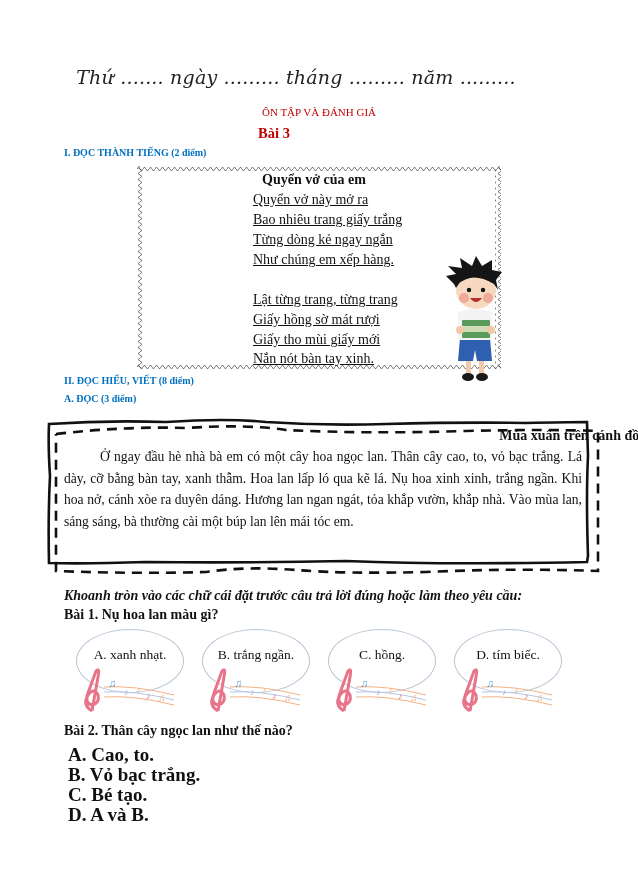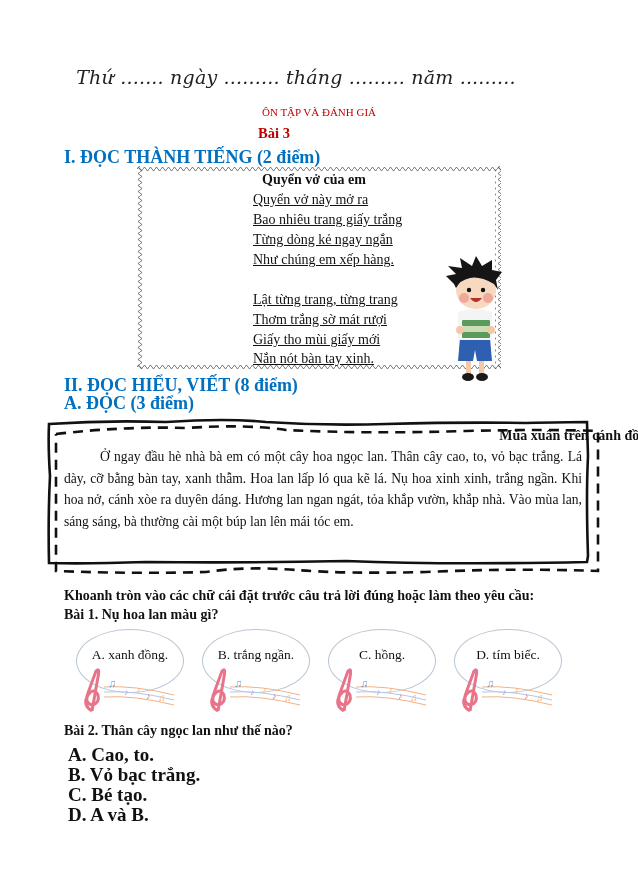--- a/index.html
+++ b/index.html
@@ -5,30 +5,30 @@
     html, body { margin: 0; padding: 0; background: #ffffff; }
     body { width: 638px; height: 886px; position: relative; overflow: hidden;
            font-family: "Liberation Serif", "DejaVu Serif", serif; color: #111; }
     .abs { position: absolute; }
     .date-line { left: 0; width: 592px; top: 66px; text-align: center;
                  font-family: "DejaVu Serif", serif; font-style: italic; font-size: 19px; color: #222; letter-spacing: 0.2px; }
     .main-title { left: 0; width: 638px; top: 106px; text-align: center; font-weight: normal;
                   font-size: 11px; color: #C00000; }
     .sub-title { left: 0; width: 548px; top: 125px; text-align: center; font-weight: bold;
                  font-size: 14.5px; color: #C00000; }
-    .sec-heading { font-weight: bold; font-size: 18px; color: #0070C0; }
+    .sec-heading { font-weight: bold; font-size: 10px; color: #0070C0; }
     .poem-box { left: 137px; top: 166px; width: 364px; height: 203px; }
     .poem-title { left: 262px; top: 172px; font-weight: bold; font-size: 14px; }
     .poem-line { left: 253px; font-size: 14px; text-decoration: underline; }
     .boy { left: 440px; top: 246px; width: 70px; height: 140px; }
     .story-box { left: 46px; top: 416px; width: 556px; height: 160px; }
     .story-title { left: 16px; width: 638px; top: 428px; text-align: right; font-weight: bold; font-size: 14px; }
     .story-text { left: 64px; top: 446px; width: 518px; font-size: 13.6px; line-height: 21.6px;
                   text-align: justify; text-indent: 36px; }
-    .instruction { left: 64px; top: 588px; font-weight: bold; font-size: 14px; }
+    .instruction { left: 64px; top: 588px; font-weight: bold; font-style: italic; font-size: 14px; }
     .q-heading { font-weight: bold; font-size: 14px; }
     .option-bubble { width: 112px; height: 88px; }
     .option-bubble .ellipse { position: absolute; left: 2px; top: 2px; width: 106px; height: 62px;
                    border: 1px solid #b9c6d6; border-radius: 50%; background: #fff; }
     .option-bubble .label { position: absolute; left: 0; width: 112px; top: 20px; text-align: center; font-size: 13.5px; }
     .option-bubble svg { position: absolute; left: 0; top: 38px; }
     .answer-line { left: 68px; font-size: 19px; font-weight: bold; }
   </style>
 </head>
 <body>
@@ -53,21 +53,21 @@
   <rect x="0" y="0" width="6" height="203" fill="url(#wavV)"></rect>
   <rect x="358" y="0" width="6" height="203" fill="url(#wavV)"></rect>
 </svg>
 
 <div class="abs poem-title">Quyển vở của em</div>
 <div class="abs poem-line" style="top:192px;">Quyển vở này mở ra</div>
 <div class="abs poem-line" style="top:212px;">Bao nhiêu trang giấy trắng</div>
 <div class="abs poem-line" style="top:232px;">Từng dòng kẻ ngay ngắn</div>
 <div class="abs poem-line" style="top:252px;">Như chúng em xếp hàng.</div>
 <div class="abs poem-line" style="top:292px;">Lật từng trang, từng trang</div>
-<div class="abs poem-line" style="top:312px;">Thơm trắng sờ mát rượi</div>
+<div class="abs poem-line" style="top:312px;">Giấy hồng sờ mát rượi</div>
 <div class="abs poem-line" style="top:332px;">Giấy tho mùi giấy mới</div>
 <div class="abs poem-line" style="top:351px;">Nắn nót bàn tay xinh.</div>
 
 <svg class="abs boy" viewBox="0 0 70 140" width="70" height="140">
 
   <rect x="26" y="112" width="5" height="16" fill="#f2c9a8"></rect>
   <rect x="39" y="112" width="5" height="16" fill="#f2c9a8"></rect>
   <ellipse cx="28" cy="131" rx="6" ry="4" fill="#1a1a1a"></ellipse>
   <ellipse cx="42" cy="131" rx="6" ry="4" fill="#1a1a1a"></ellipse>
 
@@ -102,21 +102,21 @@
 
 <div class="abs story-title">Mùa xuân trên cánh đồng</div>
 <div class="abs story-text">Ở ngay đầu hè nhà bà em có một cây hoa ngọc lan. Thân cây cao, to, vỏ bạc trắng. Lá dày, cỡ bằng bàn tay, xanh thẫm. Hoa lan lấp ló qua kẽ lá. Nụ hoa xinh xinh, trắng ngần. Khi hoa nở, cánh xòe ra duyên dáng. Hương lan ngan ngát, tỏa khắp vườn, khắp nhà. Vào mùa lan, sáng sáng, bà thường cài một búp lan lên mái tóc em.</div>
 
 <div class="abs instruction">Khoanh tròn vào các chữ cái đặt trước câu trả lời đúng hoặc làm theo yêu cầu:</div>
 
 <div class="abs q-heading" style="left:64px; top:607px;">Bài 1. Nụ hoa lan màu gì?</div>
 
 <div class="abs option-bubble" style="left:74px; top:627px;">
   <div class="ellipse"></div>
-  <div class="label">A. xanh đồng.</div>
+  <div class="label">A. xanh nhạt.</div>
   <svg width="112" height="50" viewBox="0 0 112 50">
     <path d="M18 46 Q8 40 14 30 Q20 22 24 30 Q26 38 18 40 Q10 38 14 28 L22 6 Q26 2 24 12 L18 46" fill="none" stroke="#e8748a" stroke-width="3"></path>
     <path d="M30 22 Q60 20 100 30" fill="none" stroke="#f4b183" stroke-width="1"></path>
     <path d="M30 27 Q60 25 100 35" fill="none" stroke="#b4c7e7" stroke-width="1"></path>
     <path d="M30 32 Q60 30 100 40" fill="none" stroke="#f4b183" stroke-width="1"></path>
     <text x="34" y="22" font-size="11" fill="#5b9bd5">♫</text>
     <text x="50" y="30" font-size="9" fill="#c9a0dc">♪</text>
     <text x="62" y="28" font-size="9" fill="#f4b183">♪</text>
     <text x="72" y="34" font-size="9" fill="#e8748a">♪</text>
     <text x="84" y="36" font-size="10" fill="#f4b183">♫</text>

